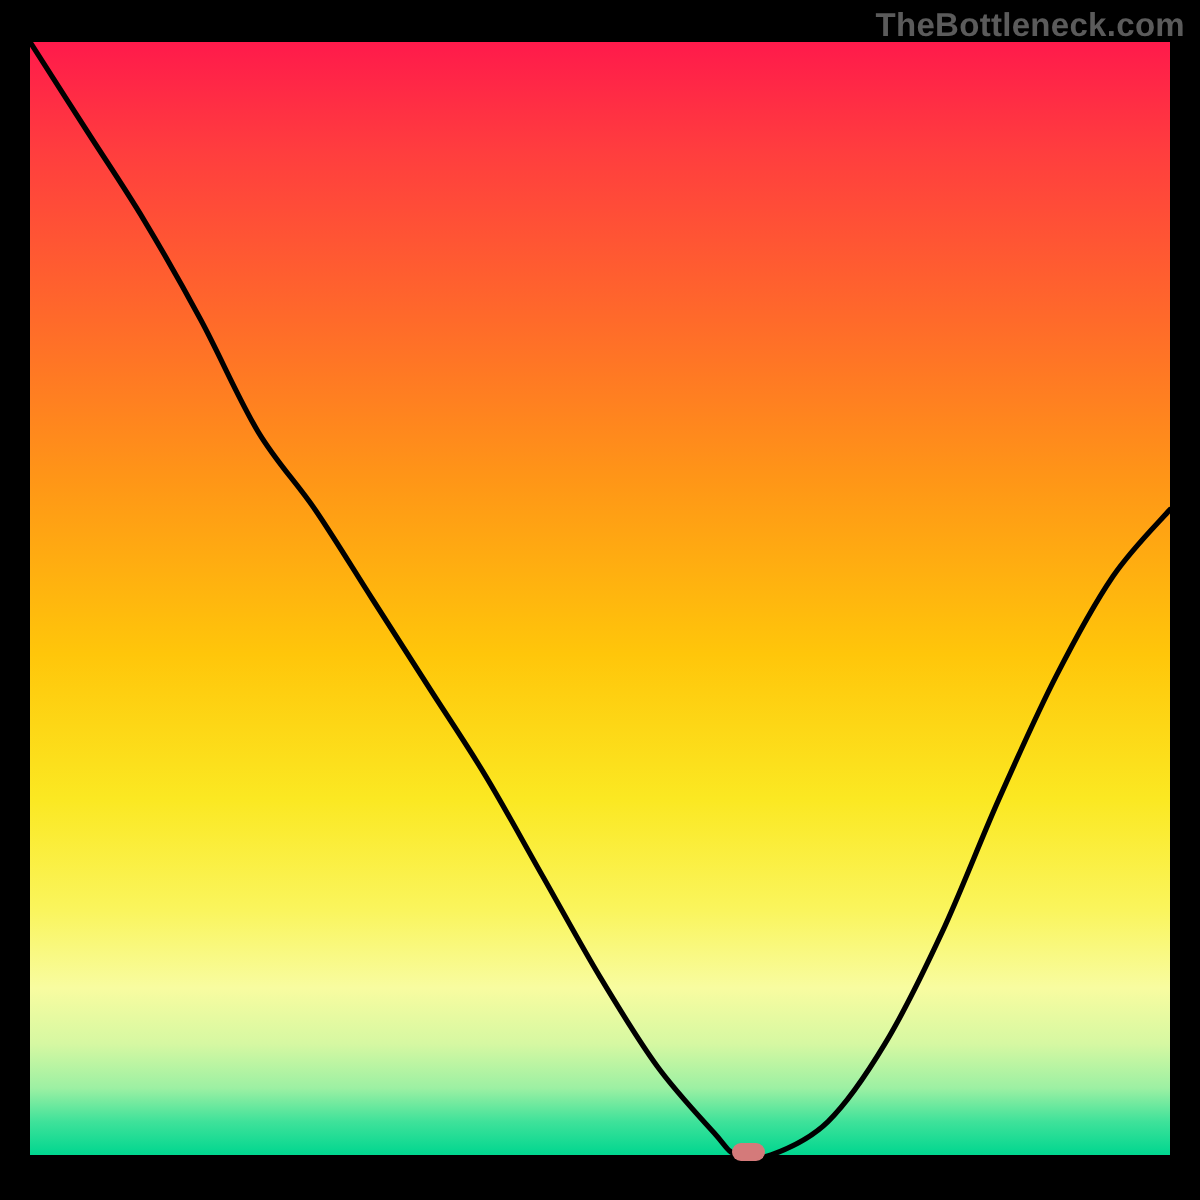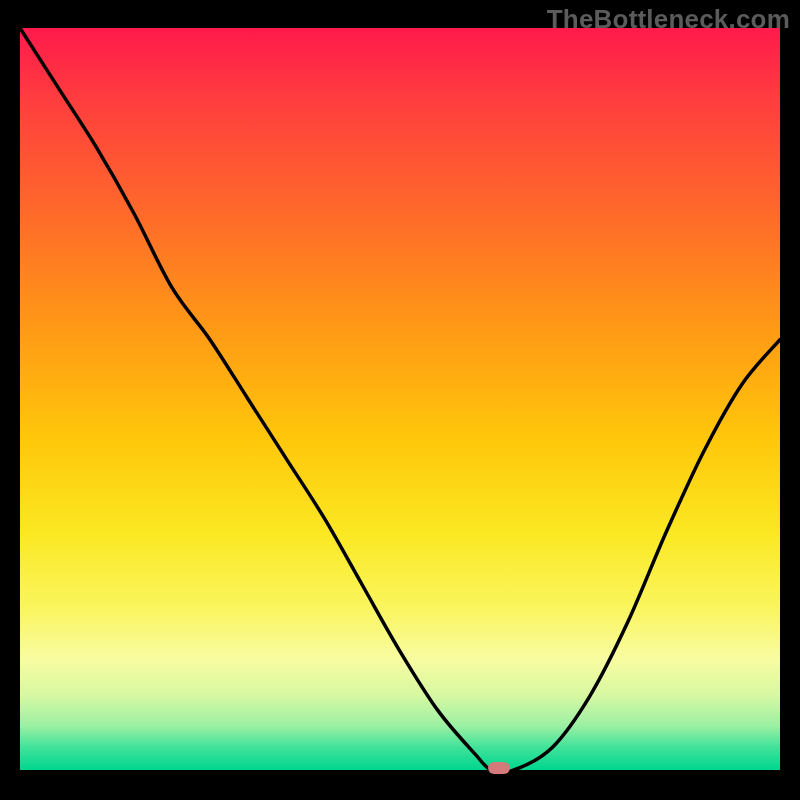--- a/index.html
+++ b/index.html
@@ -15,21 +15,21 @@
     position: relative;
     width: 800px;
     height: 800px;
     background: #000;
   }
   .watermark {
     position: absolute;
     top: 4px;
     right: 10px;
     color: #5b5b5b;
-    font-size: 26px;
+    font-size: 22px;
     font-weight: 600;
     letter-spacing: 0.2px;
     z-index: 50;
   }
   .plot-area {
     position: absolute;
     left: 20px;
     top: 28px;
     width: 760px;
     height: 742px;

